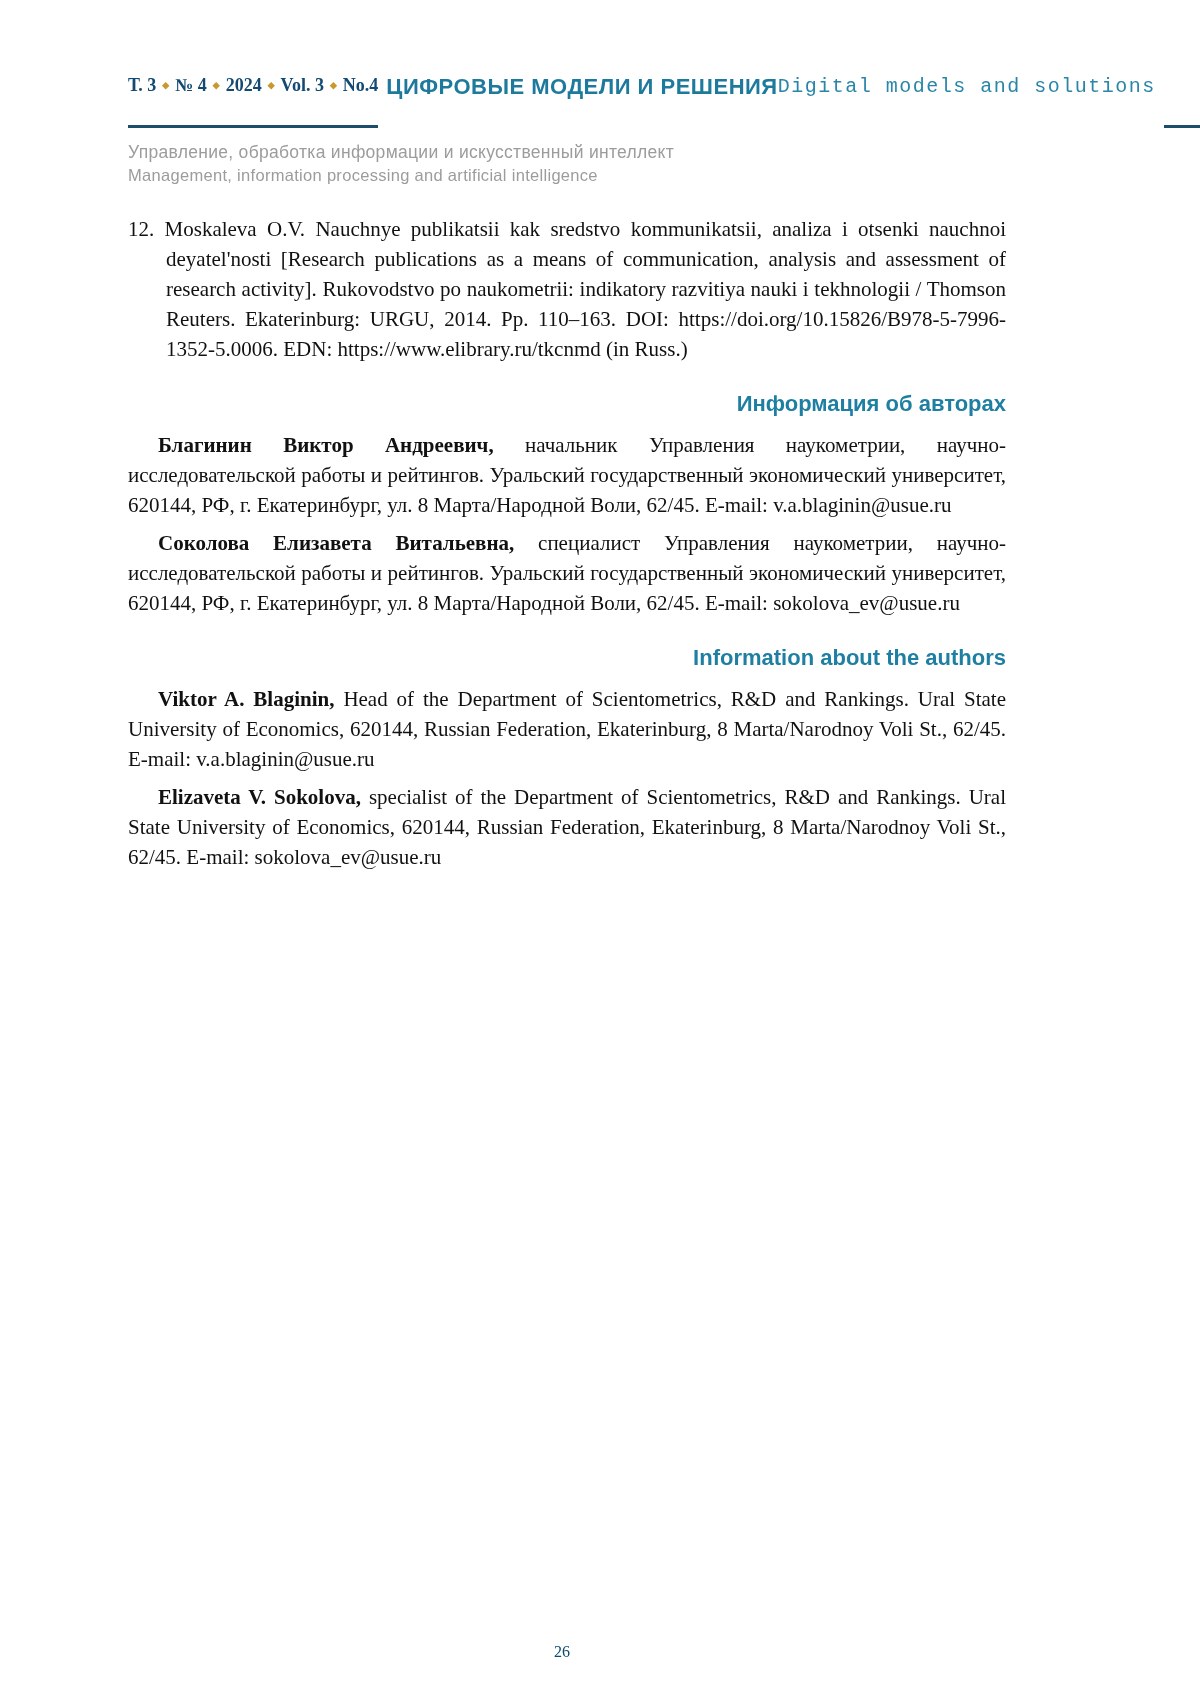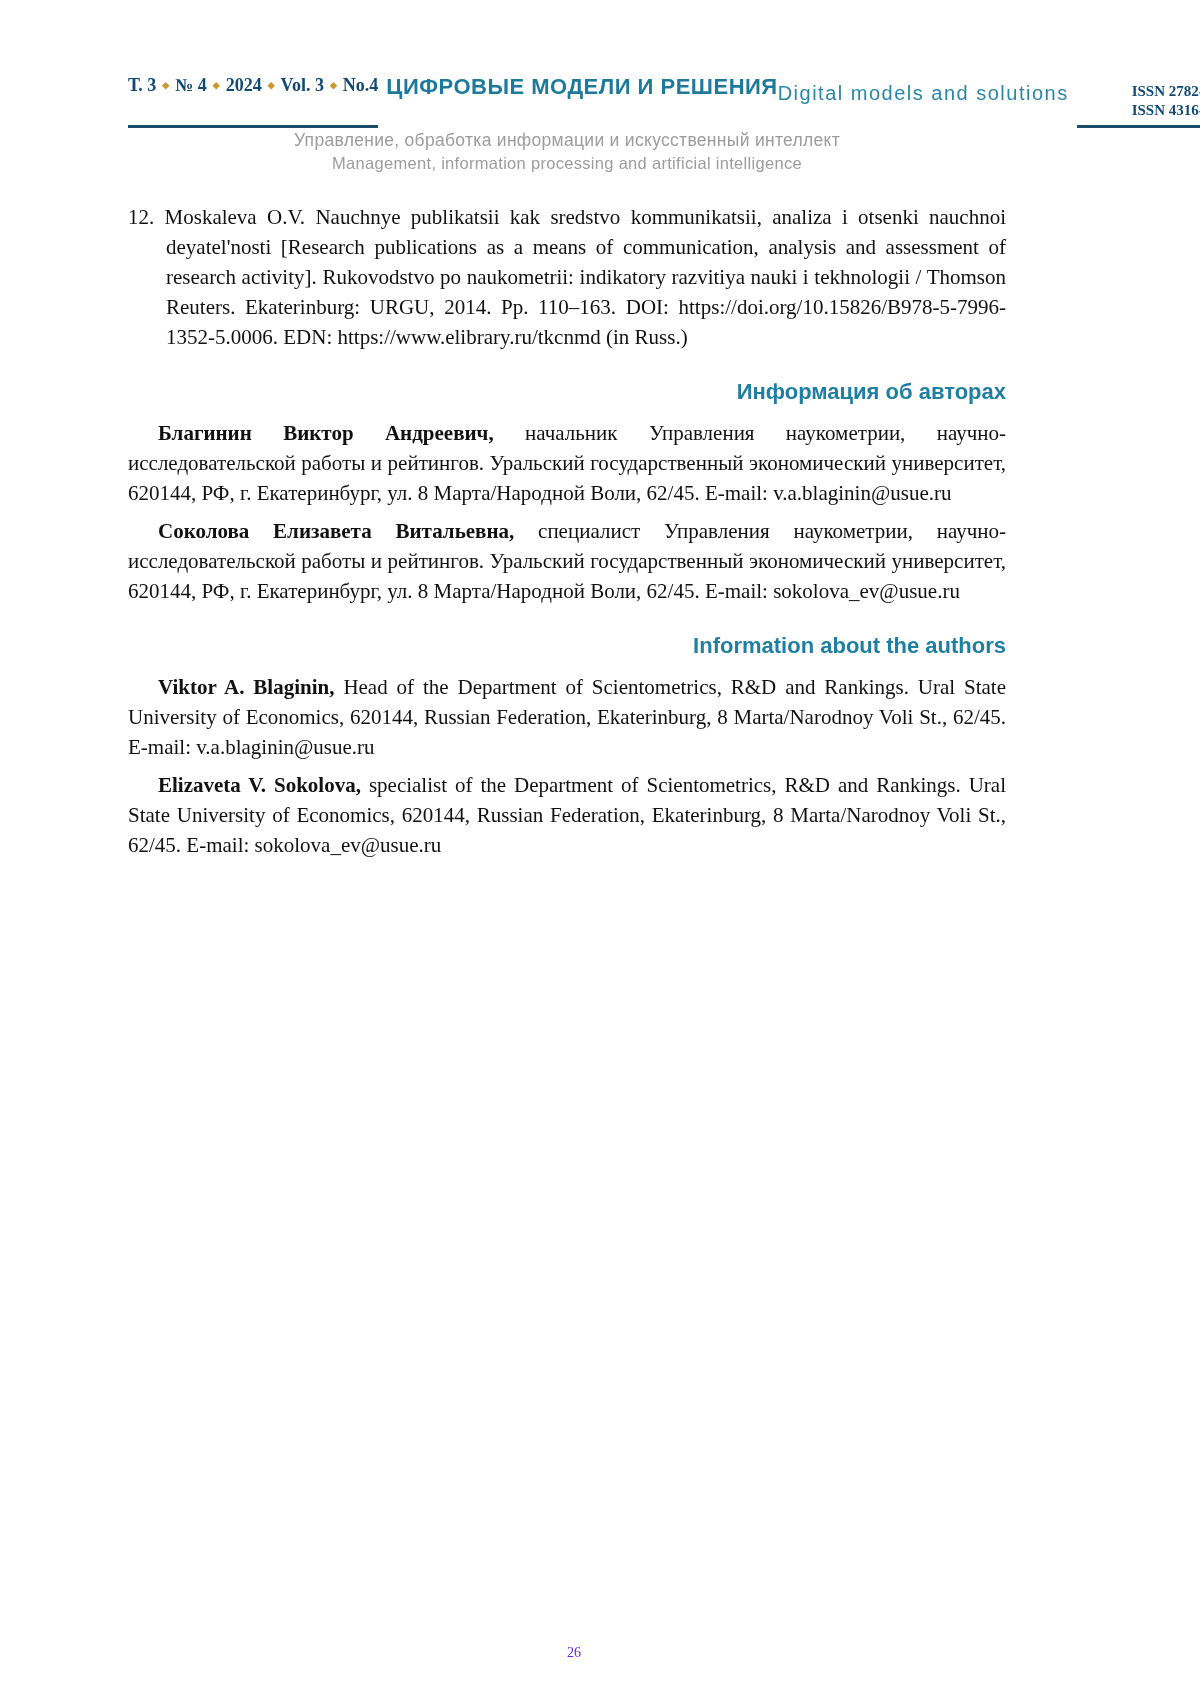--- a/index.html
+++ b/index.html
@@ -36,41 +36,41 @@
   .hdr-center {
     display:flex; flex-direction:row; justify-content:flex-end;
     padding:0 8px; text-align:center;
   }
   .title-ru {
     font-family:"Liberation Sans", sans-serif;
     font-weight:700; font-size:22px; line-height:26px;
     letter-spacing:0.5px; color:#1d7a9c; white-space:nowrap;
   }
   .title-en {
-    font-family:Liberation Sans, sans-serif;
+    font-family:Liberation Mono, monospace;
     font-weight:400; font-size:20px; line-height:22px;
     letter-spacing:1.5px; color:#2a86a8; white-space:nowrap;
-    margin-top:8px;
+    margin-top:2px;
   }
   .hdr-right {
     flex:1 1 0;
     border-bottom:3px solid #1c4d6b;
     display:flex; flex-direction:column; justify-content:flex-end;
     padding:0 0 5px 55px;
   }
   .issn-line {
     font-family:"Liberation Serif", serif;
     font-size:15px; line-height:19px; color:#134a73; white-space:nowrap;
   }
   .issn-num { font-weight:700; }
   .issn-suffix { font-weight:400; }
 
   
   .section-lines {
-    text-align:center; 
+    margin-top:12px;
     font-family:"Liberation Sans", sans-serif;
     color:#9c9c9c;
   }
   .section-ru { font-size:17.5px; line-height:24px; letter-spacing:0.3px; }
   .section-en { font-size:16.5px; line-height:22px; letter-spacing:0.3px; }
 
   
   main {
     margin-top:28px;
     font-size:21px; line-height:30px;
@@ -85,24 +85,24 @@
     text-align:right; text-indent:0;
     font-family:"Liberation Sans", sans-serif;
     font-weight:700; font-size:22px; line-height:28px;
     color:#1f7fa3;
     margin:26px 0 12px 0;
   }
   .author-para { text-indent:30px; margin-bottom:8px; }
   .author-name { font-weight:700; }
 
   .page-number {
-    position:absolute; left:12px; bottom:36px; width:100%;
+    position:absolute; left:0; bottom:36px; width:100%;
     text-align:center;
     font-family:"Liberation Serif", serif;
-    font-size:14px; color:#6d28d9;
+    font-size:16px; color:#0c4a6e;
   }
 </style>
 </head>
 <body>
 
 <div class="page">
 
   <header class="masthead">
     <div class="hdr-left">
       <div class="issue-info">

